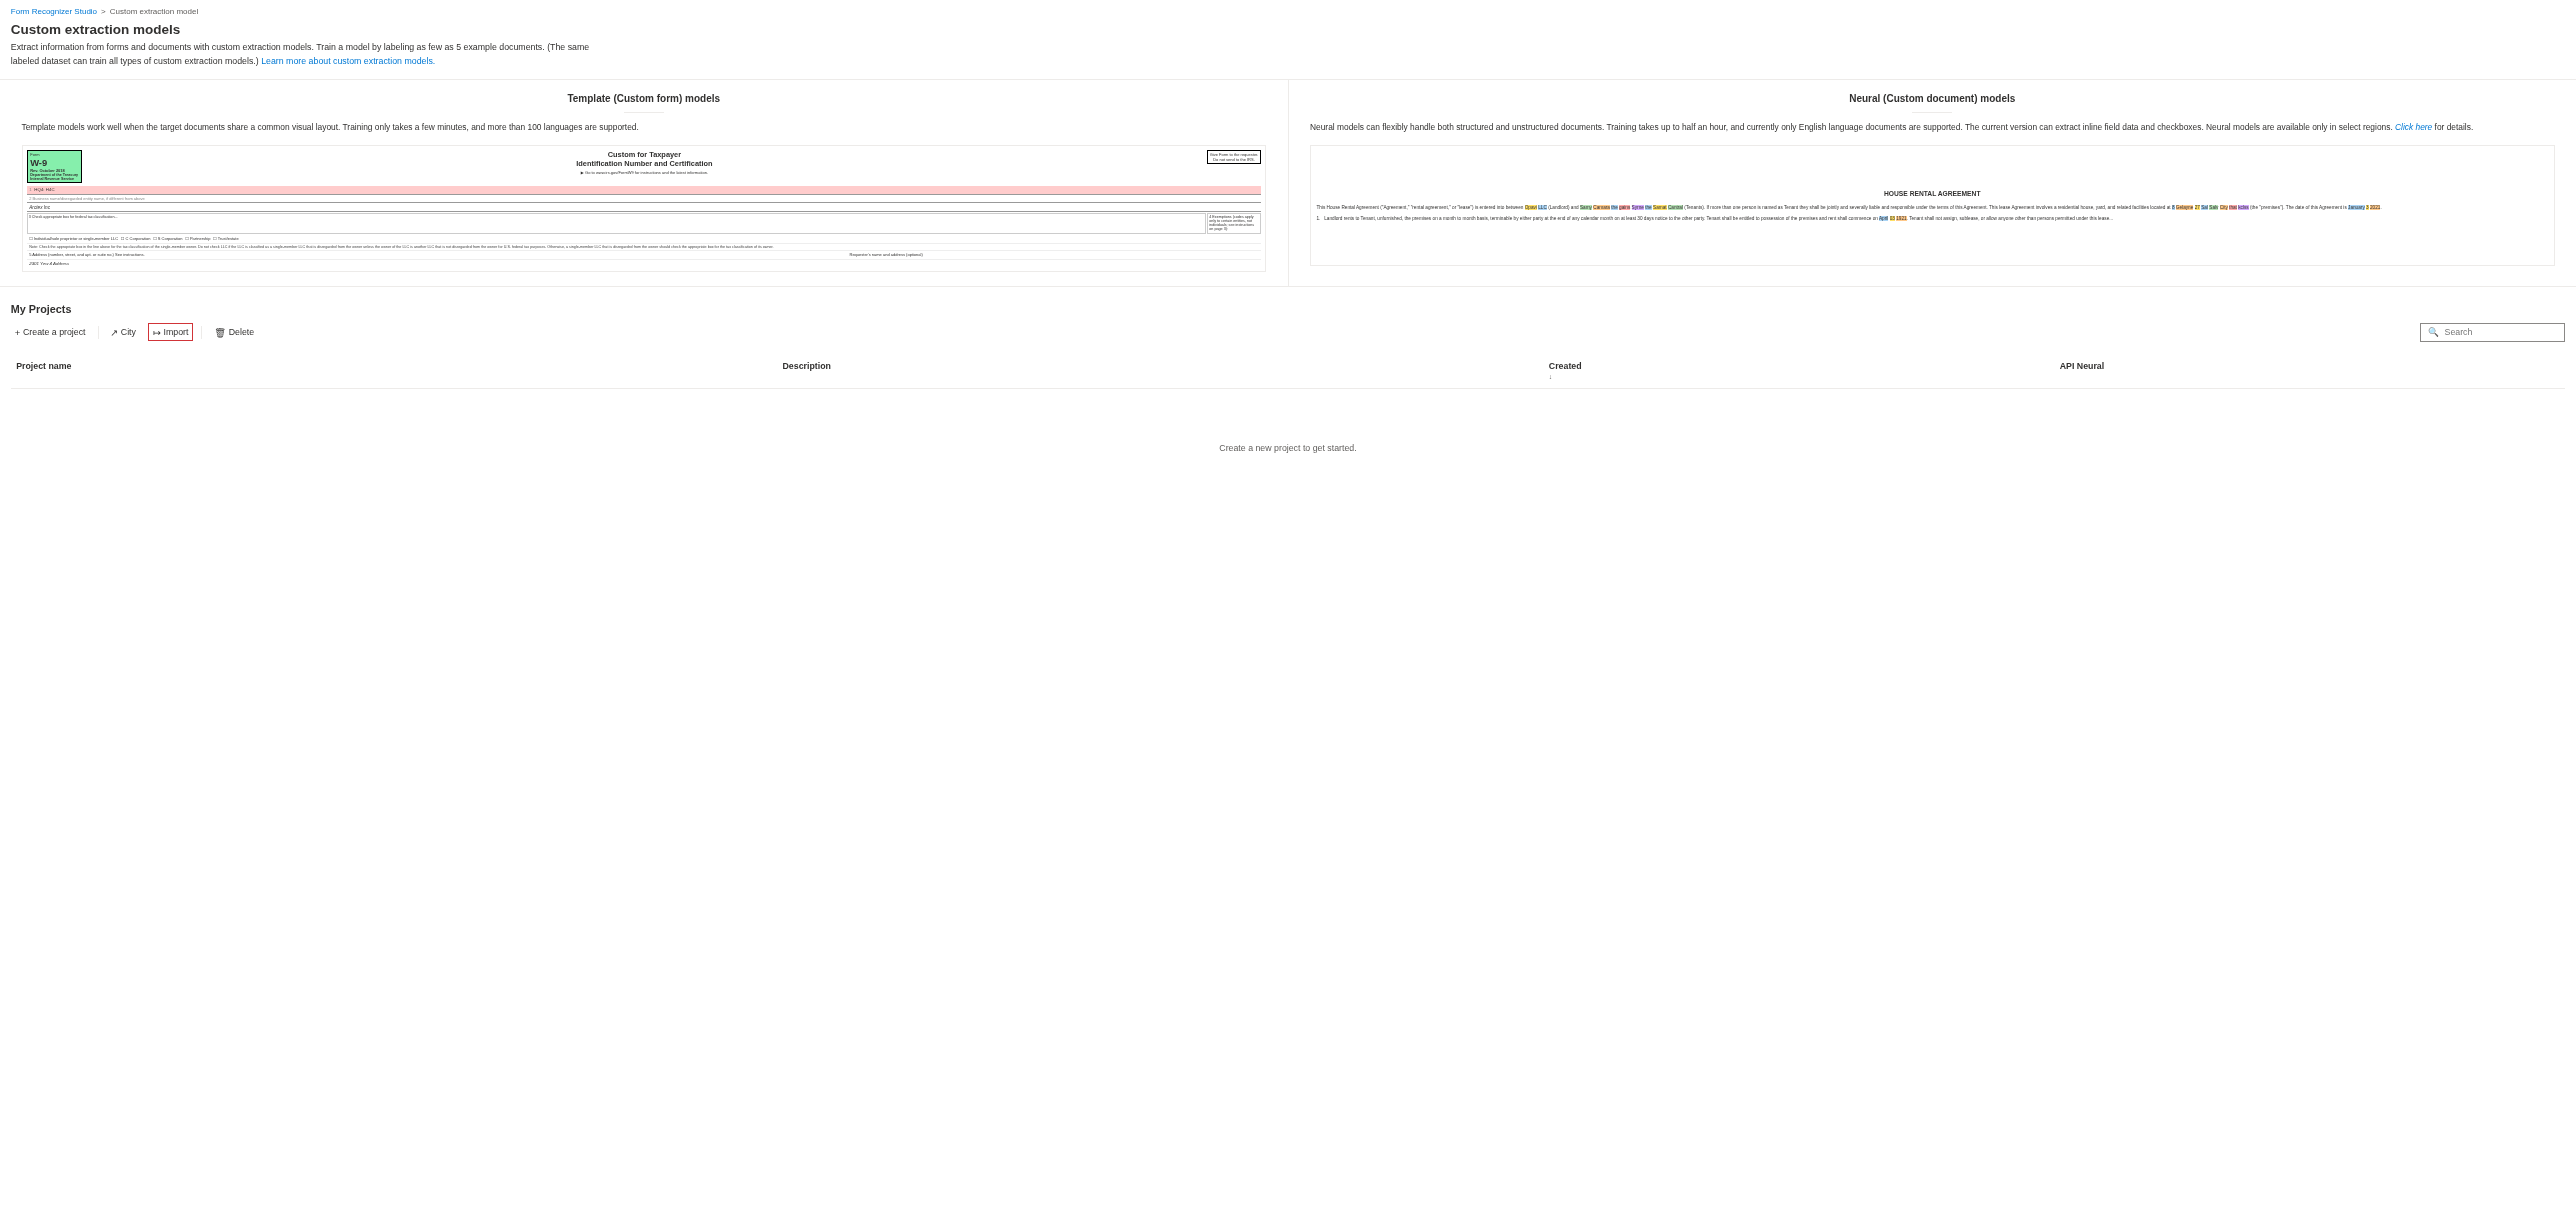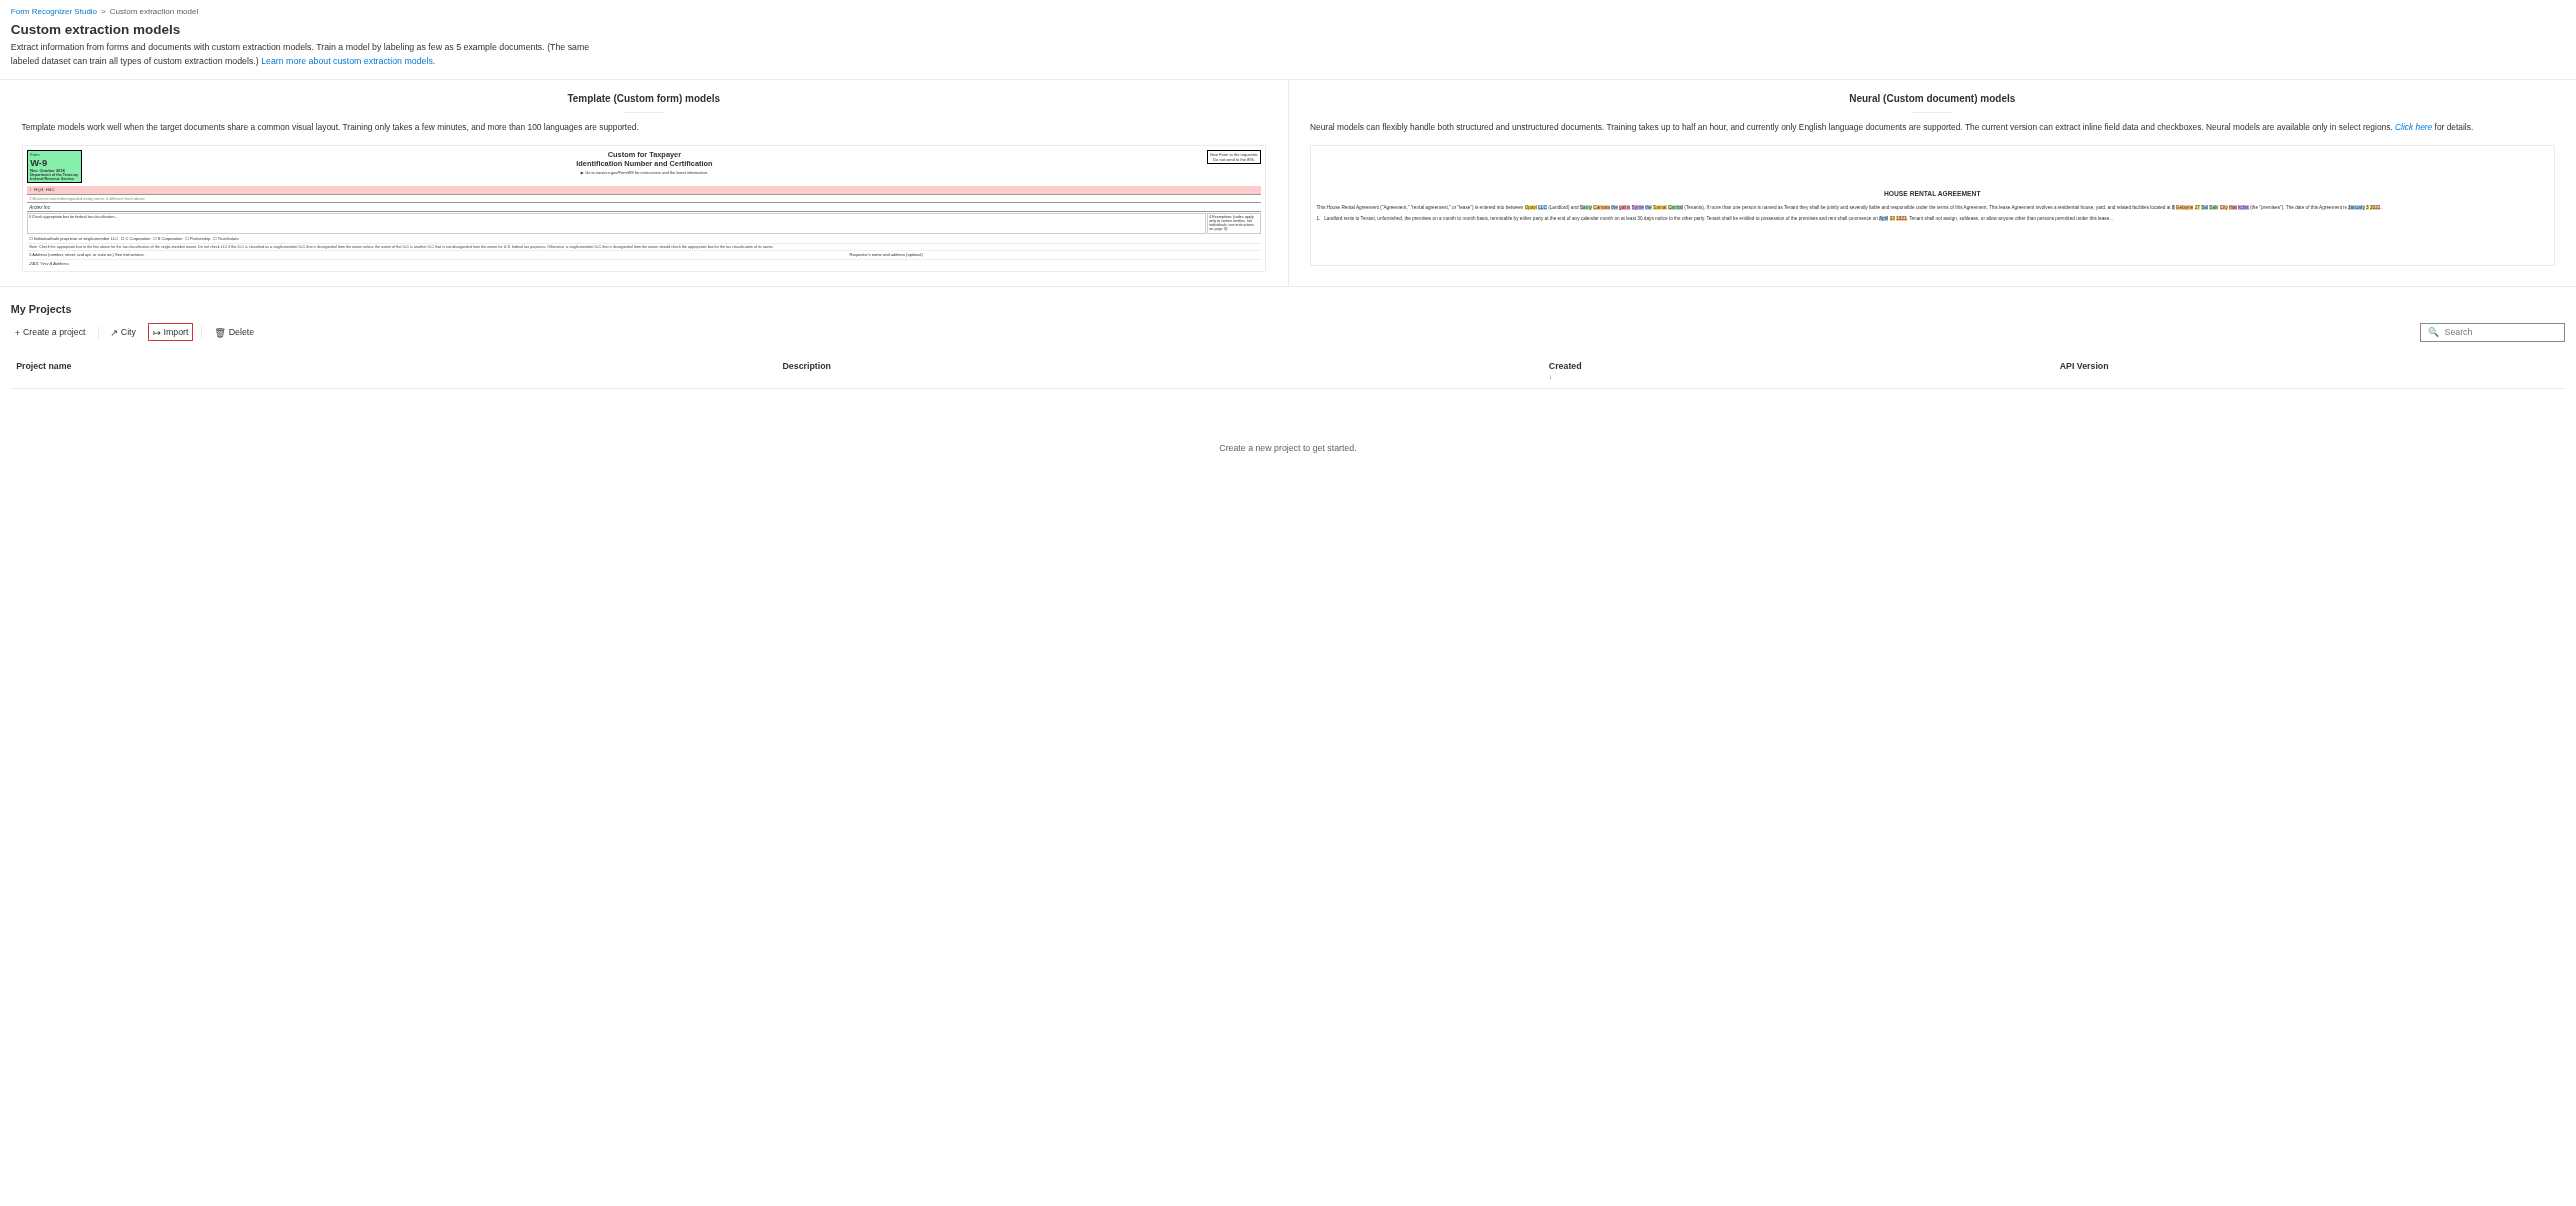--- a/index.html
+++ b/index.html
@@ -287,21 +287,21 @@
       <span>Project name</span>
     </div>
     <div class="table-header-cell">
       <span>Description</span>
     </div>
     <div class="table-header-cell" style="cursor:pointer;flex-direction:column;">
       <span>Created</span>
       <span class="sort-icon">↓</span>
     </div>
     <div class="table-header-cell">
-      <span>API Version</span>
+      <span>API Neural</span>
     </div>
   </div>
 
   <div class="empty-state">
     <span>Create a new project to get started.</span>
   </div>
 </div>
 
 
 </body></html>

